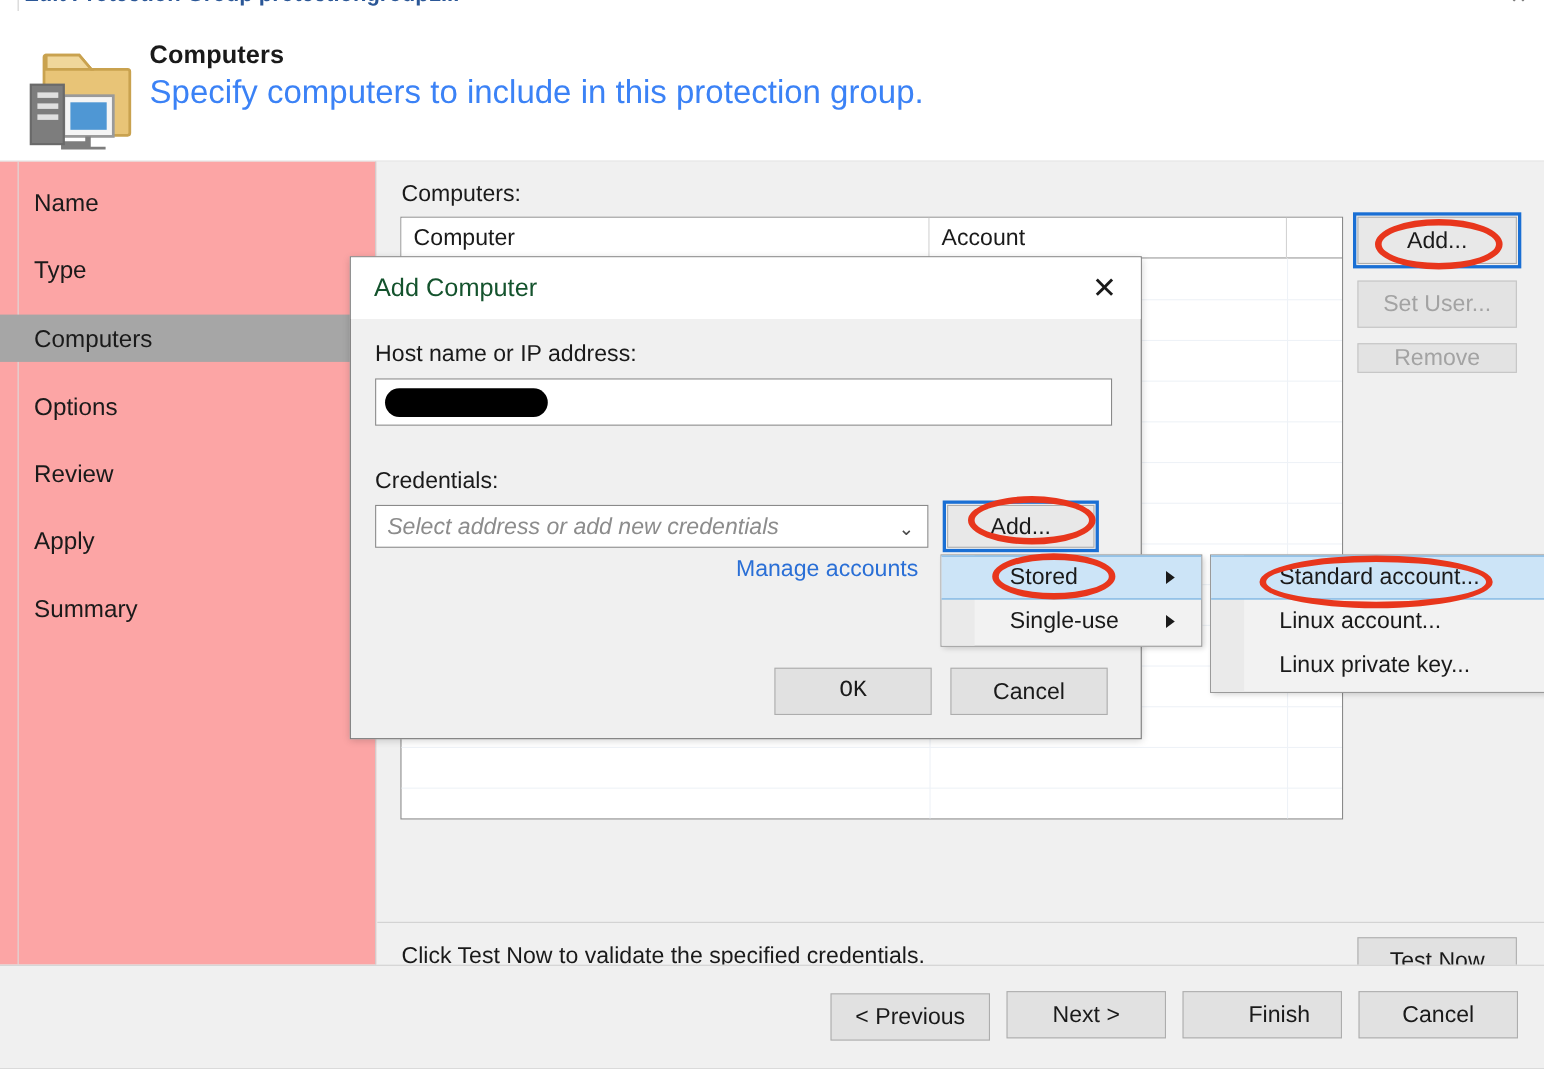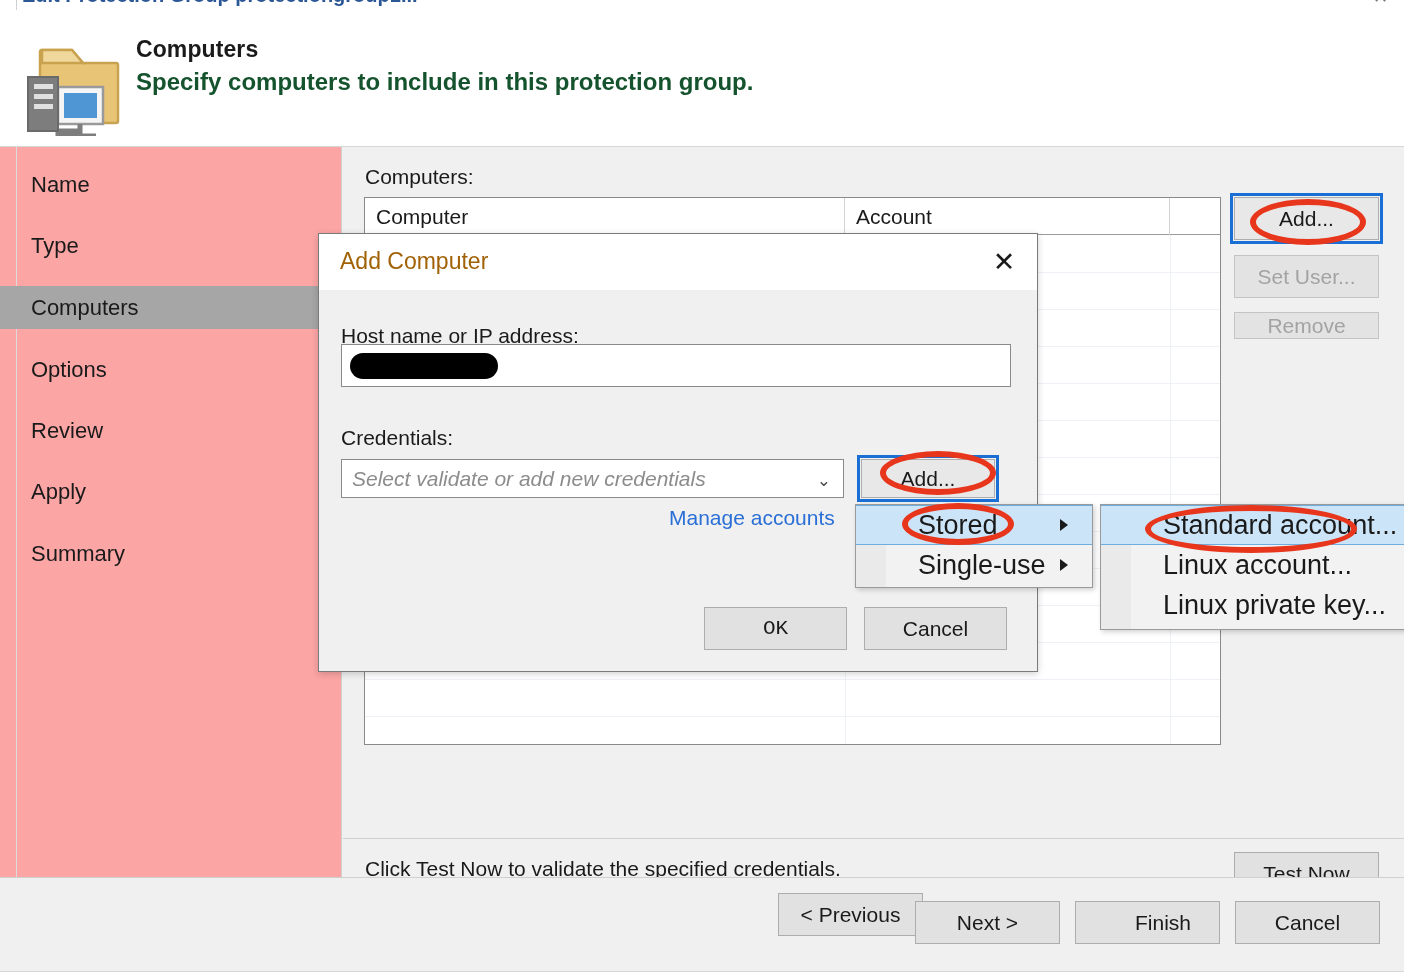--- a/index.html
+++ b/index.html
@@ -72,23 +72,23 @@
     position: absolute;
     left: 136px; top: 26px;
     font-size: 23px;
     font-weight: bold;
     color: #1a1a1a;
     letter-spacing: .1px;
   }
   .header-sub {
     position: absolute;
     left: 136px; top: 58px;
-    font-size: 24px;
-    font-weight: bold;
-    color: #14532d;
+    font-size: 30px;
+    font-weight: normal;
+    color: #3b82f6;
   }
 
   
   .body-area {
     position: absolute;
     left: 0; top: 147px;
     width: 1404px;
     height: 730px;
     background: #f0f0f0;
   }
@@ -243,21 +243,21 @@
   .dialog-titlebar {
     position: absolute;
     left: 0; top: 0;
     width: 100%; height: 56px;
     background: #ffffff;
   }
   .dialog-title {
     position: absolute;
     left: 21px; top: 14px;
     font-size: 23px;
-    color: #a16207;
+    color: #14532d;
   }
   .dialog-close {
     position: absolute;
     right: 12px; top: 8px;
     width: 42px; height: 40px;
     display: flex;
     align-items: center;
     justify-content: center;
     font-size: 27px;
     color: #1a1a1a;
@@ -322,21 +322,21 @@
     left: 0; top: 0; bottom: 0;
     width: 30px;
     background: #eaeaea;
   }
   .ctxitem {
     position: relative;
     height: 40px;
     display: flex;
     align-items: center;
     padding-left: 62px;
-    font-size: 27px;
+    font-size: 21px;
     color: #1a1a1a;
     cursor: default;
   }
   .ctxitem.hl {
     background: #cce4f7;
     border-top: 1px solid #6fadde;
     border-bottom: 1px solid #6fadde;
   }
   .ctx-arrow {
     position: absolute;
@@ -449,42 +449,42 @@
       <div class="btn disabled" style="left:891px; top:165px; width:145px; height:27px;">Remove</div>
     </div>
   </div>
 
   <div class="test-strip">
     <div class="test-text">Click Test Now to validate the specified credentials.</div>
     <div class="btn" style="left:891px; top:13px; width:145px; height:43px;">Test Now</div>
   </div>
 
   <div class="footer">
-    <div class="btn" style="left:755px; top:15px; width:145px; height:43px;margin-left:23px;">&lt; Previous</div>
+    <div class="btn" style="left:755px; top:25px; width:145px; height:43px;">&lt; Previous</div>
     <div class="btn" style="left:915px; top:23px; width:145px; height:43px;">Next &gt;</div>
     <div class="btn" style="left:1075px; top:23px; width:145px; height:43px;padding-left:31px;">Finish</div>
     <div class="btn" style="left:1235px; top:23px; width:145px; height:43px;">Cancel</div>
     <div class="footer-bottomrule"></div>
   </div>
 
   <div class="dialog">
     <div class="dialog-titlebar">
       <div class="dialog-title">Add Computer</div>
       <div class="dialog-close">✕</div>
     </div>
 
-    <div class="dlg-label" style="left:22px; top:90px;">Host name or IP address:</div>
+    <div class="dlg-label" style="left:22px; top:76px;">Host name or IP address:</div>
     <div class="dlg-input" style="left:22px; top:110px; width:670px; height:43px;">
       <div class="redaction"></div>
     </div>
 
     <div class="dlg-label" style="left:22px; top:192px;">Credentials:</div>
 
     <div class="dlg-combo">
-      <div class="dlg-combo-text">Select validate or add new credentials</div>
+      <div class="dlg-combo-text">Select address or add new credentials</div>
       <div class="dlg-combo-arrow">⌄</div>
     </div>
 
     <div class="btn focused" style="left:542px; top:225px; width:134px; height:39px;">Add...</div>
 
     <div class="manage-link">Manage accounts</div>
 
     <div class="btn" style="left:385px; top:373px; width:143px; height:43px;font-family:Liberation Mono, monospace;">OK</div>
     <div class="btn" style="left:545px; top:373px; width:143px; height:43px;">Cancel</div>
   </div>

